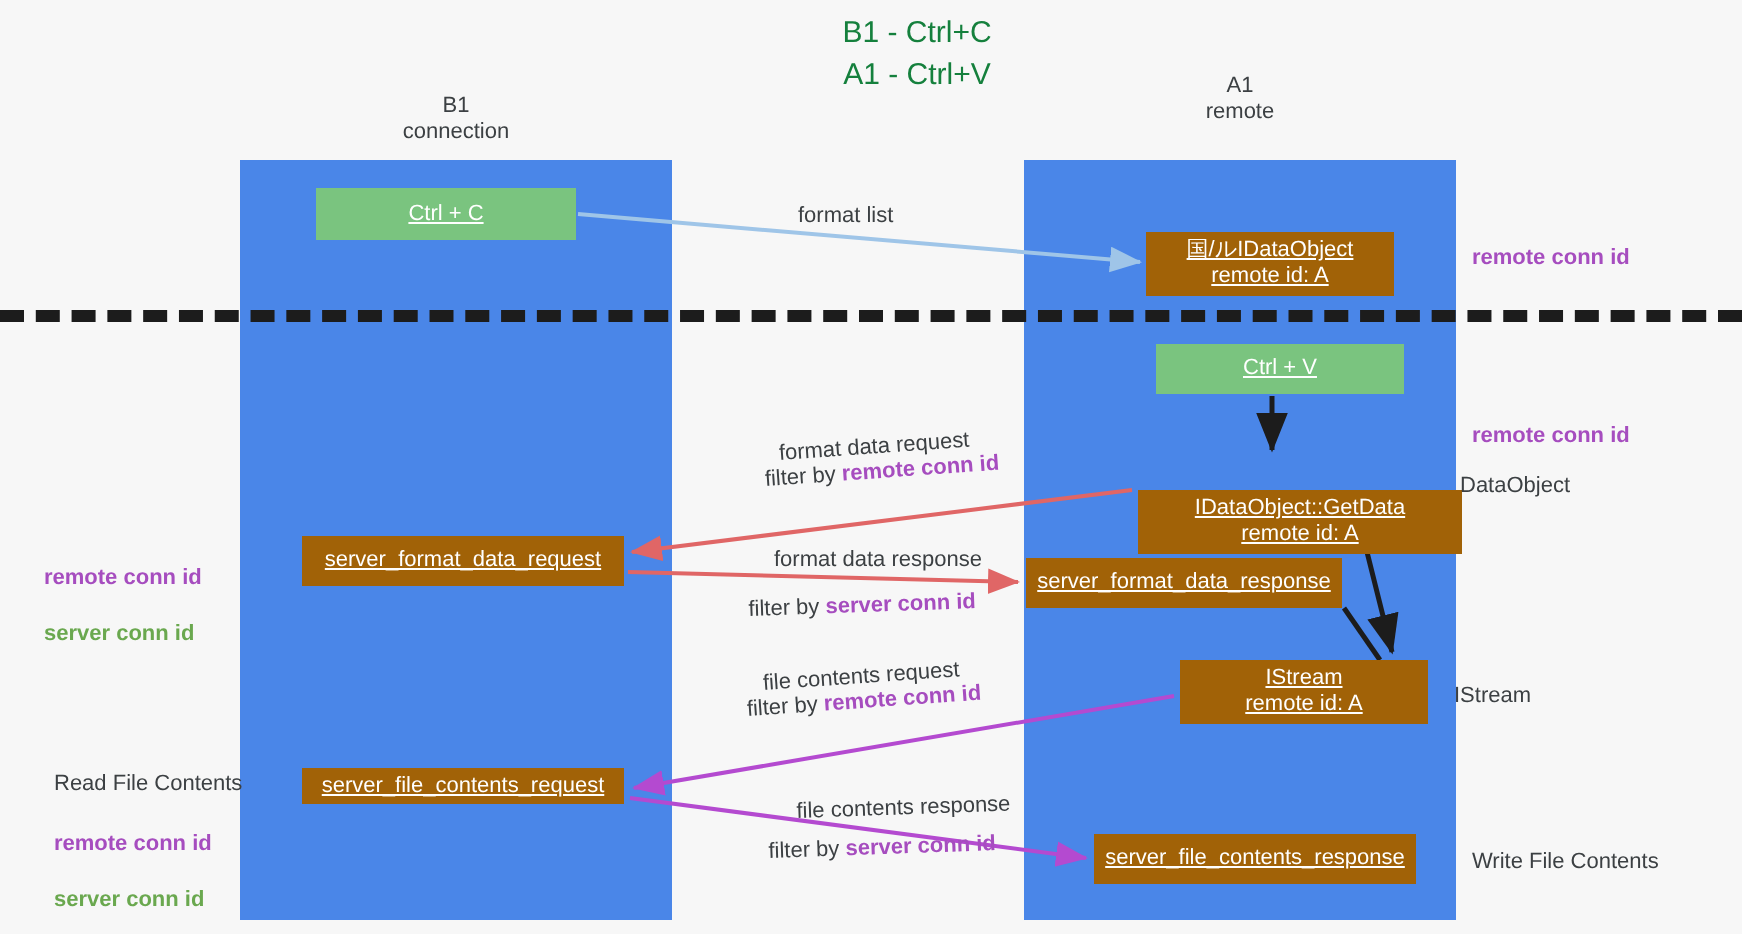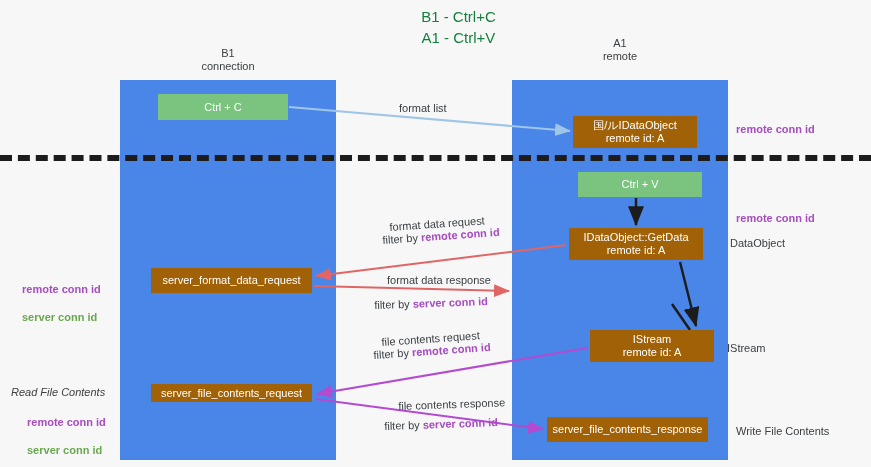--- a/index.html
+++ b/index.html
@@ -34,30 +34,30 @@
   .divider{
     position:absolute;left:0;top:155px;width:871px;height:0;
     border-top:6px dashed #1c1c1c;
   }
 
   
   .node{
     position:absolute;box-sizing:border-box;
     display:flex;flex-direction:column;align-items:center;justify-content:center;
     color:#ffffff;font-size:11px;line-height:13px;text-align:center;
-    padding:3px 6px;white-space:pre-line;
+    padding:3px 6px;white-space:pre-line;text-decoration:underline;
   }
   .node.green{background:#7ac47f;}
   .node.orange{background:#a16207;text-align:center;}
   .node .l2{font-size:11px;line-height:13px;}
 
   #node-ctrl-c{left:158px;top:94px;width:130px;height:26px;}
   #node-idataobject{left:573px;top:116px;width:124px;height:32px;}
   #node-ctrl-v{left:578px;top:172px;width:124px;height:25px;}
-  #node-getdata{left:569px;top:228px;width:134px;height:32px;}
+  #node-getdata{left:569px;top:245px;width:162px;height:32px;}
   #node-sfdreq{left:151px;top:268px;width:161px;height:25px;}
   #node-sfdresp{left:513px;top:279px;width:158px;height:25px;}
   #node-istream{left:590px;top:330px;width:124px;height:32px;}
   #node-sfcreq{left:151px;top:384px;width:161px;height:18px;}
   #node-sfcresp{left:547px;top:417px;width:161px;height:25px;}
 
   
   .side{
     position:absolute;font-size:11px;line-height:14px;white-space:pre-line;
   }
@@ -65,21 +65,21 @@
   .side.plain{color:#3c4043;}
   .side .pline{color:#a64dbf;font-weight:bold;}
   .side .gline{color:#6aa84f;font-weight:bold;}
 
   #ann-remote-1{left:736px;top:122px;}
   #ann-remote-2{left:736px;top:211px;}
   #ann-dataobject{left:730px;top:236px;}
   #ann-istream{left:727px;top:341px;}
   #ann-write{left:736px;top:424px;}
   #ann-left-ids{left:22px;top:268px;}
-  #ann-read{left:11px;top:385px;font-style:italic;}
+  #ann-read{left:27px;top:385px;}
   #ann-left-ids2{left:27px;top:401px;}
 
   
   .elabel{
     position:absolute;font-size:11px;line-height:14px;color:#3c4043;
     white-space:nowrap;transform-origin:left top;
   }
   .elabel .purple{color:#a64dbf;font-weight:bold;}
 
   #lbl-format-list{left:399px;top:101px;}
@@ -158,20 +158,23 @@
 
   <div class="node orange" id="node-getdata">
     <span>IDataObject::GetData</span>
     <span class="l2">remote id: A</span>
   </div>
 
   <div class="node orange" id="node-sfdreq">
     <span>server_format_data_request</span>
   </div>
 
+  <div class="node orange" id="node-sfdresp">
+    <span>server_format_data_response</span>
+  </div>
 
   <div class="node orange" id="node-istream">
     <span>IStream</span>
     <span class="l2">remote id: A</span>
   </div>
 
   <div class="node orange" id="node-sfcreq">
     <span>server_file_contents_request</span>
   </div>
 

